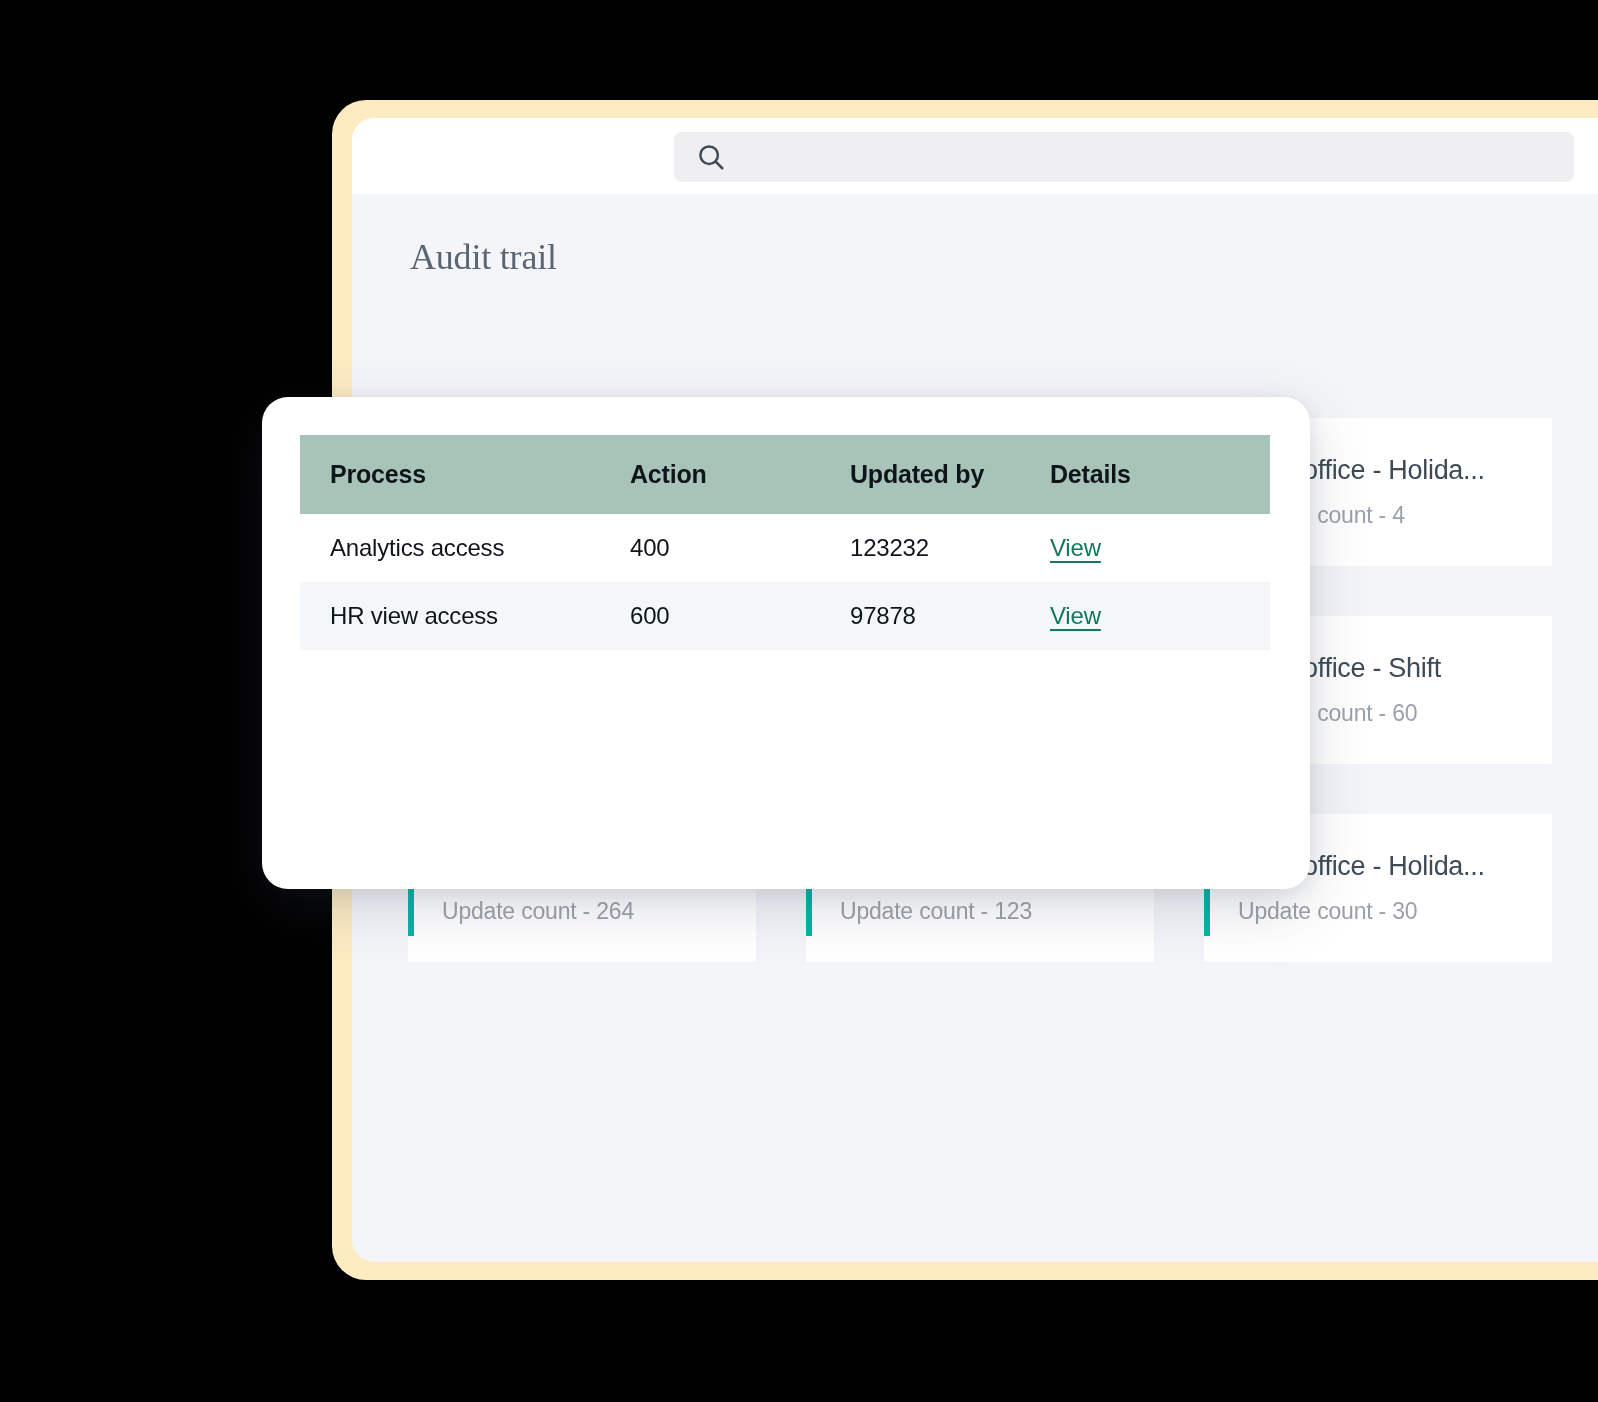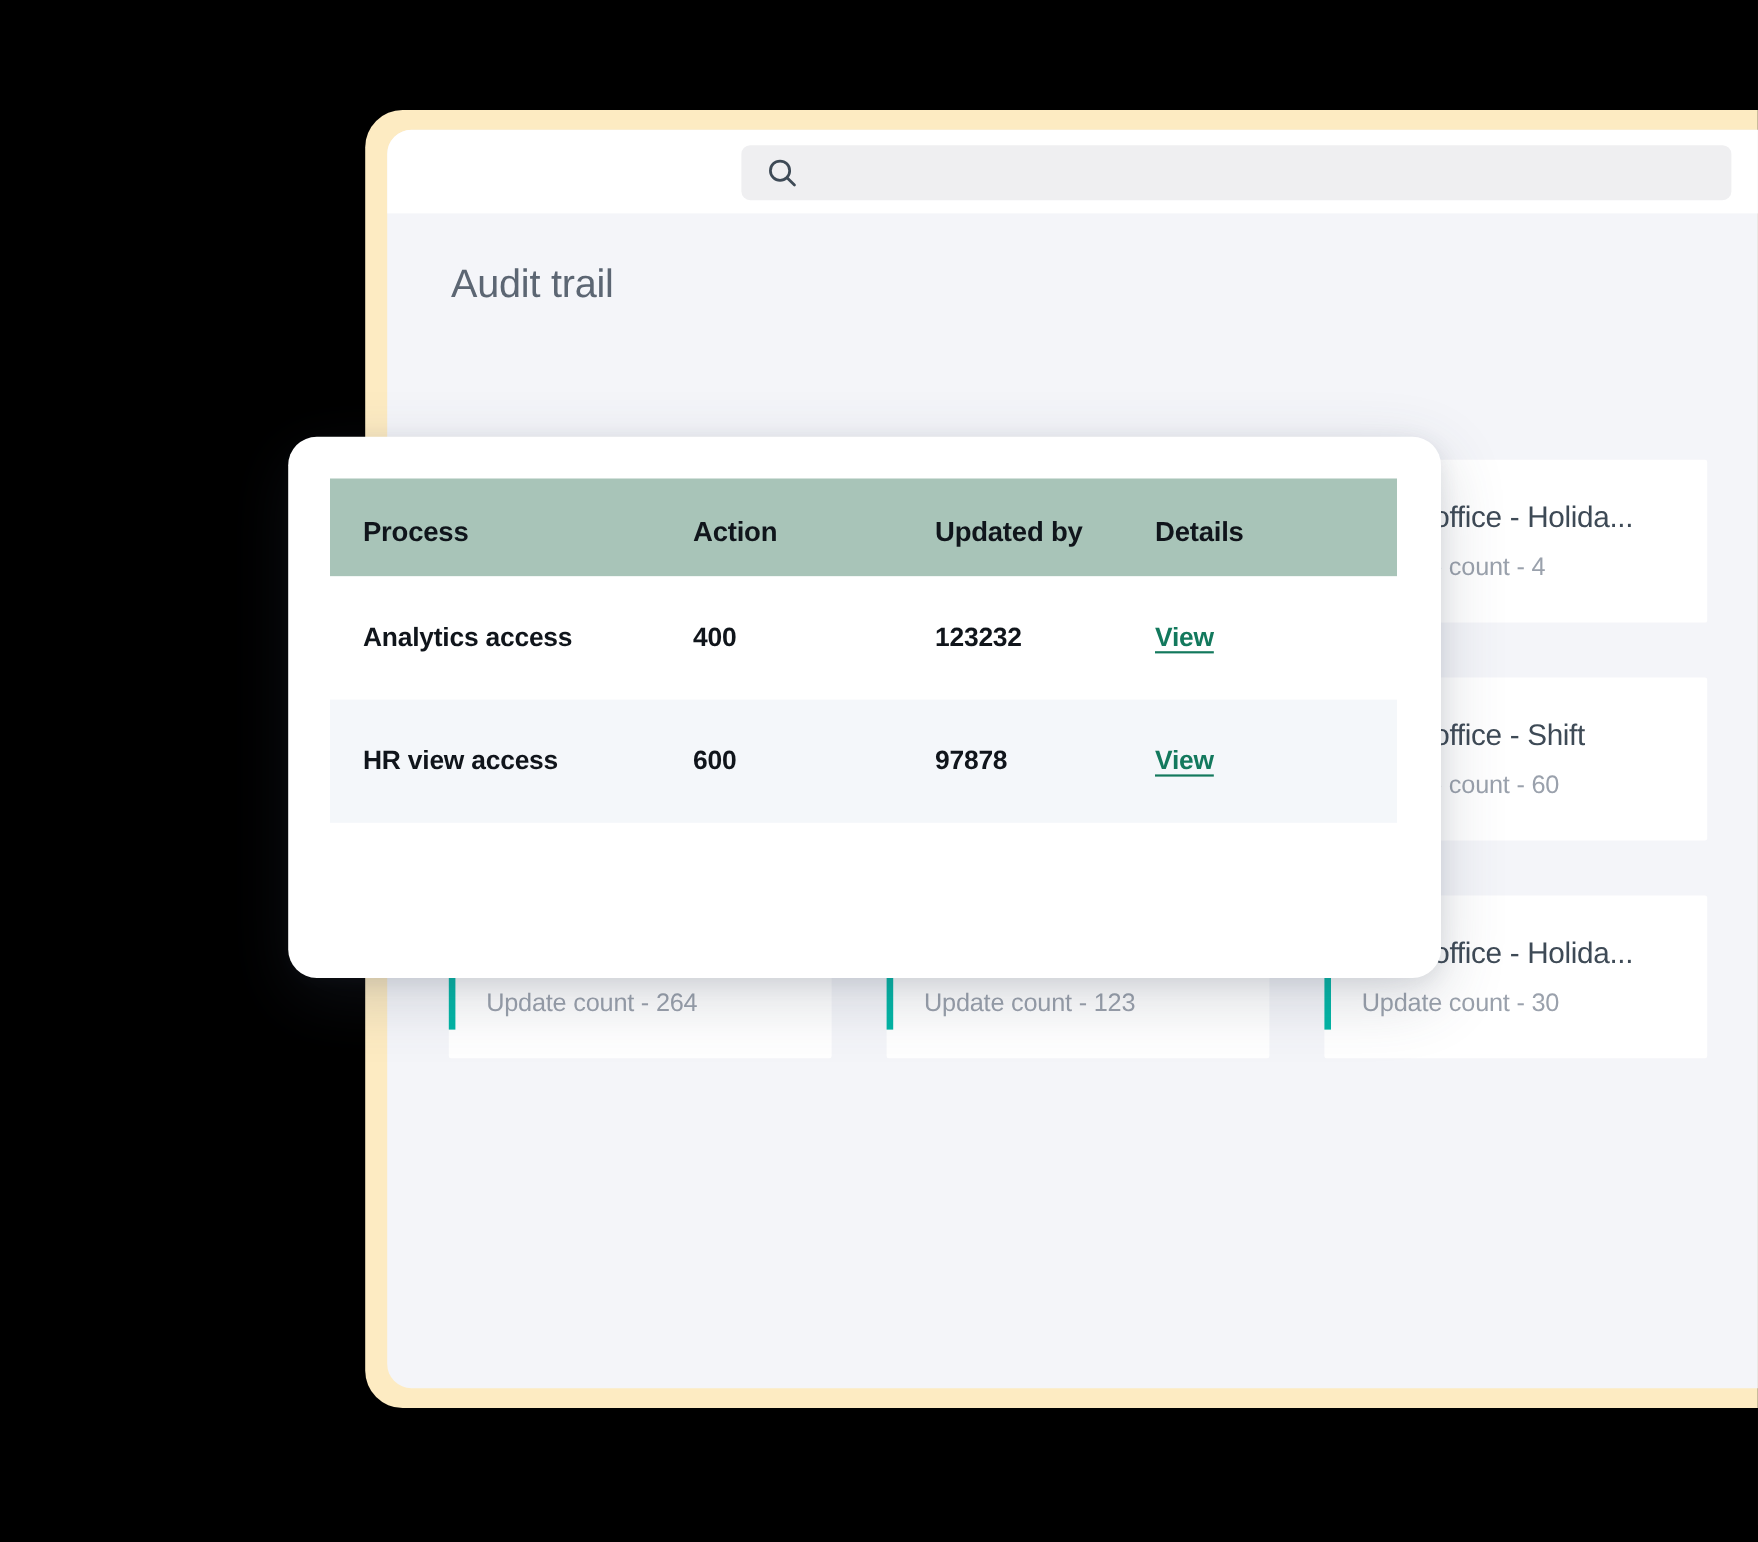--- a/index.html
+++ b/index.html
@@ -88,20 +88,21 @@
     letter-spacing: -0.3px;
   }
   .search-input::placeholder { color: #8F96A3; }
 
   
   .page-head {
     position: absolute;
     left: 58px;
     top: 120px;
     width: 1150px;
+    font-family: Liberation Serif, serif;
   }
 
   .page-title {
     font-size: 36px;
     font-weight: 400;
     color: #5C6673;
     letter-spacing: -0.2px;
     line-height: 1.1;
   }
 
@@ -190,32 +191,32 @@
     border-collapse: collapse;
     table-layout: fixed;
   }
 
   table.audit-table thead th {
     background: #A8C4B8;
     text-align: left;
     font-size: 25px;
     font-weight: 700;
     color: #10151B;
-    padding: 35px 0 25px 0;
+    padding: 25px 0 25px 0;
     letter-spacing: -0.2px;
   }
 
   table.audit-table thead th:first-child { padding-left: 30px; }
 
   table.audit-table tbody td {
     font-size: 24px;
     color: #10151B;
-    padding: 42px 0;
+    padding: 20px 0;
     letter-spacing: -0.2px;
-    font-weight: 700;
+    font-weight: 400;
   }
 
   table.audit-table tbody td:first-child { padding-left: 30px; }
 
   table.audit-table tbody tr:nth-child(even) { background: #F4F7FA; }
   table.audit-table tbody tr:nth-child(odd)  { background: #FFFFFF; }
 
   .col-process { width: 330px; }
   .col-action  { width: 220px; }
   .col-updated { width: 200px; }

